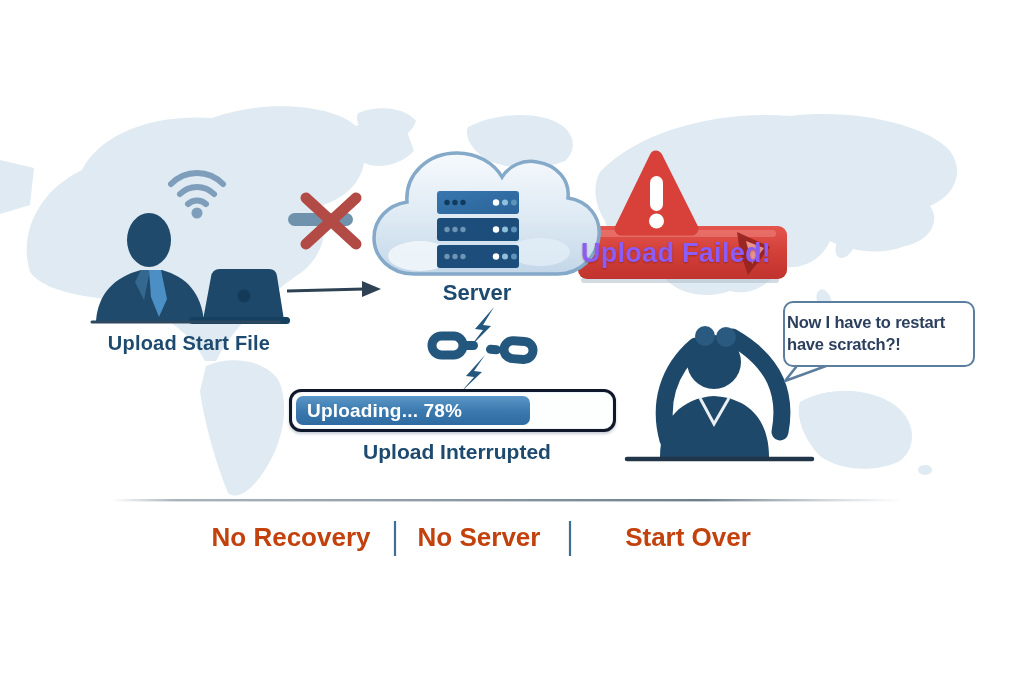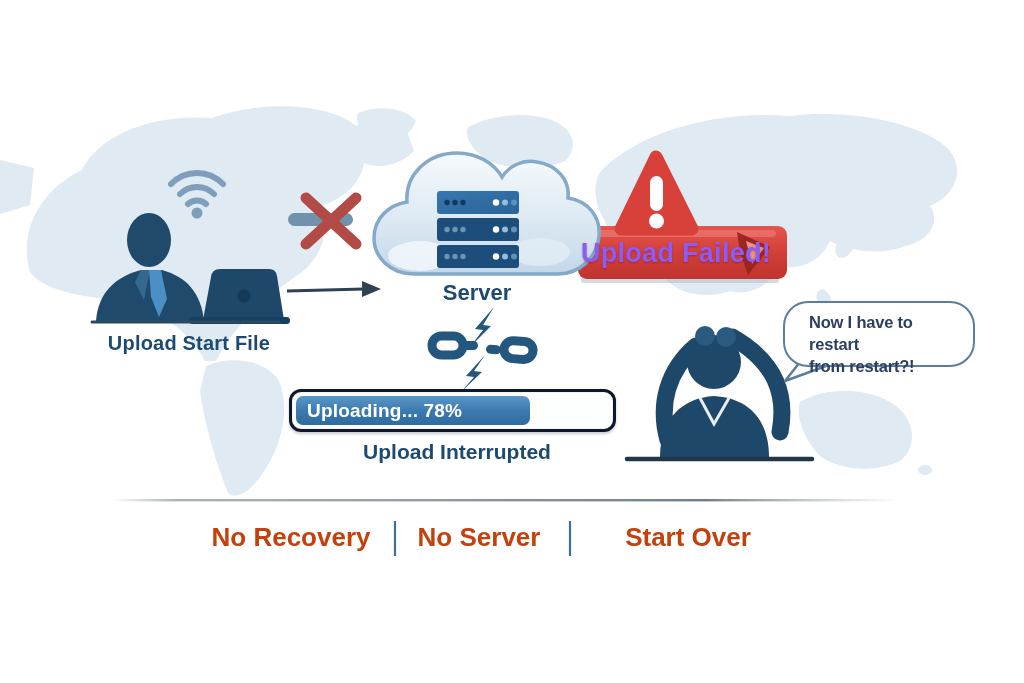--- a/index.html
+++ b/index.html
@@ -20,22 +20,22 @@
     box-shadow:0 2px 3px rgba(90,110,130,.35), inset 0 0 0 1px #eef3f7;
   }
   .progress-fill{
     position:absolute;left:4px;top:4px;height:29px;width:73%;
     background:linear-gradient(180deg,#5b97c7 0%,#3a78ad 55%,#2e6ba1 100%);
     border-radius:7px;display:flex;align-items:center;overflow:hidden;
   }
   .progress-text{color:#ffffff;font-weight:bold;font-size:19px;padding-left:11px;letter-spacing:.2px;}
   .speech-bubble{
     position:absolute;left:783px;top:301px;width:192px;height:66px;box-sizing:border-box;
-    background:#ffffff;border:2.5px solid #5b7d9e;border-radius:25px;
-    padding:9px 24px;z-index:4;
+    background:#ffffff;border:2.5px solid #5b7d9e;border-radius:10px;
+    padding:9px 2px;z-index:4;
   }
   .speech-line{display:block;font-weight:bold;font-size:16.5px;line-height:1.33;color:#2c3f5e;letter-spacing:-.2px;}
   .footer-label{position:absolute;transform:translateX(-50%);top:522px;font-size:26px;font-weight:bold;color:#c2410c;white-space:nowrap;}
   .fl-0{left:291px;} .fl-1{left:479px;} .fl-2{left:688px;}
 </style>
 </head>
 <body>
 
 <div id="stage">
 
@@ -200,20 +200,20 @@
 
   <div class="progress-outer">
     <div class="progress-fill" style="width: 73%;">
       <span class="progress-text">Uploading... 78%</span>
     </div>
   </div>
   <div class="lbl lbl-interrupted">Upload Interrupted</div>
 
   <div class="speech-bubble">
     <span class="speech-line">Now I have to restart</span>
-    <span class="speech-line">from restart?!</span>
+    <span class="speech-line">have scratch?!</span>
   </div>
 
   <div class="footer-label fl-0">No Recovery</div>
   <div class="footer-label fl-1">No Server</div>
   <div class="footer-label fl-2">Start Over</div>
 
 </div>
 
 </body></html>

